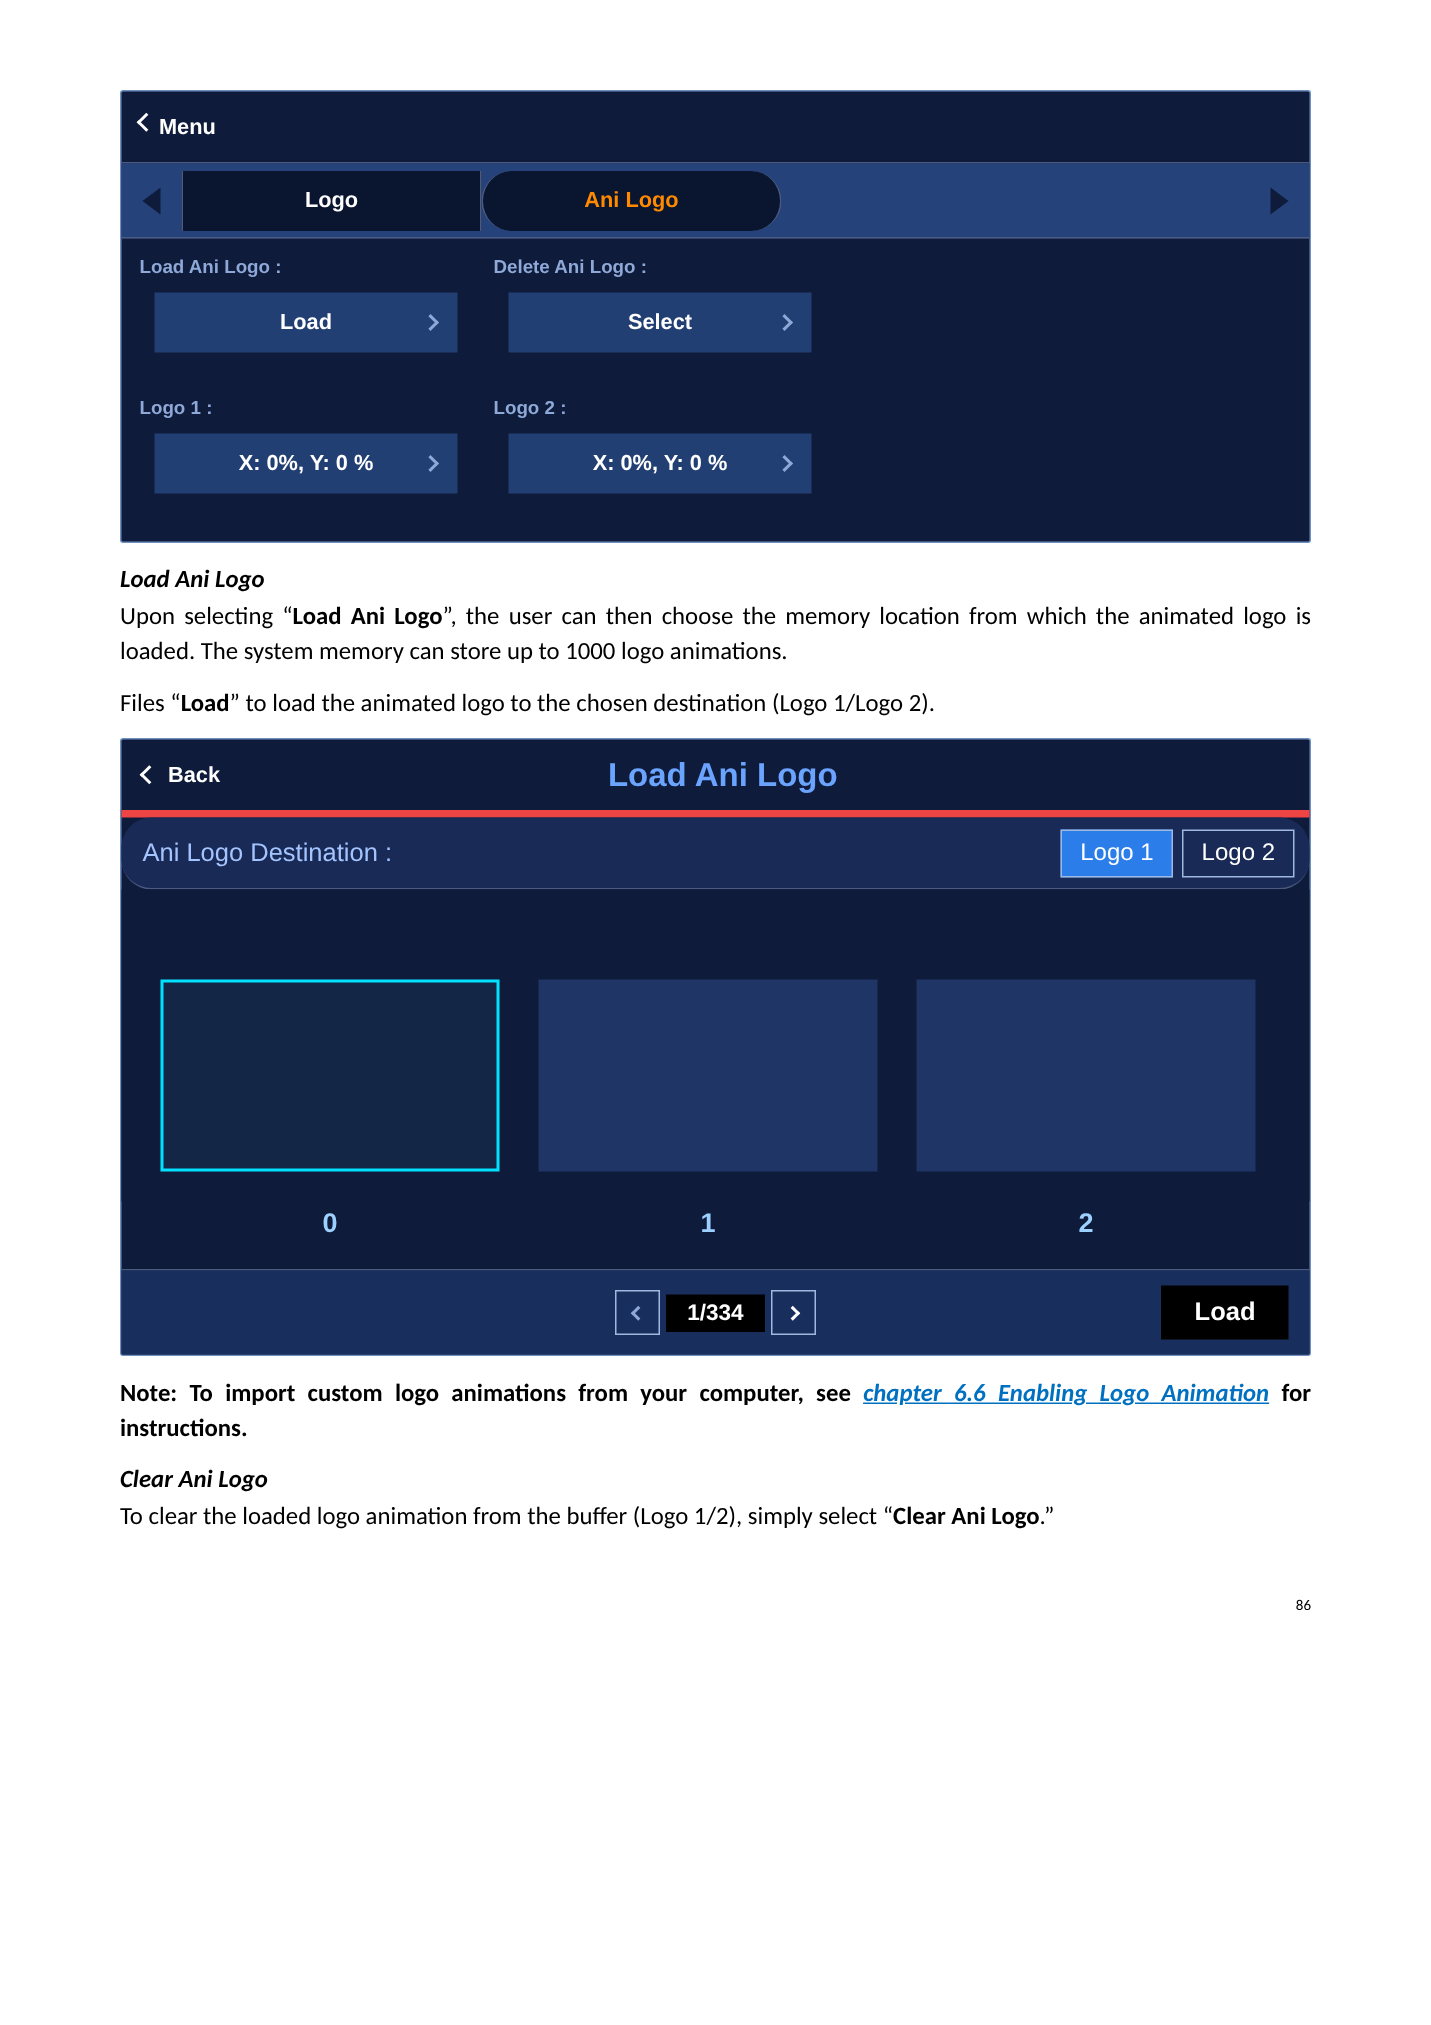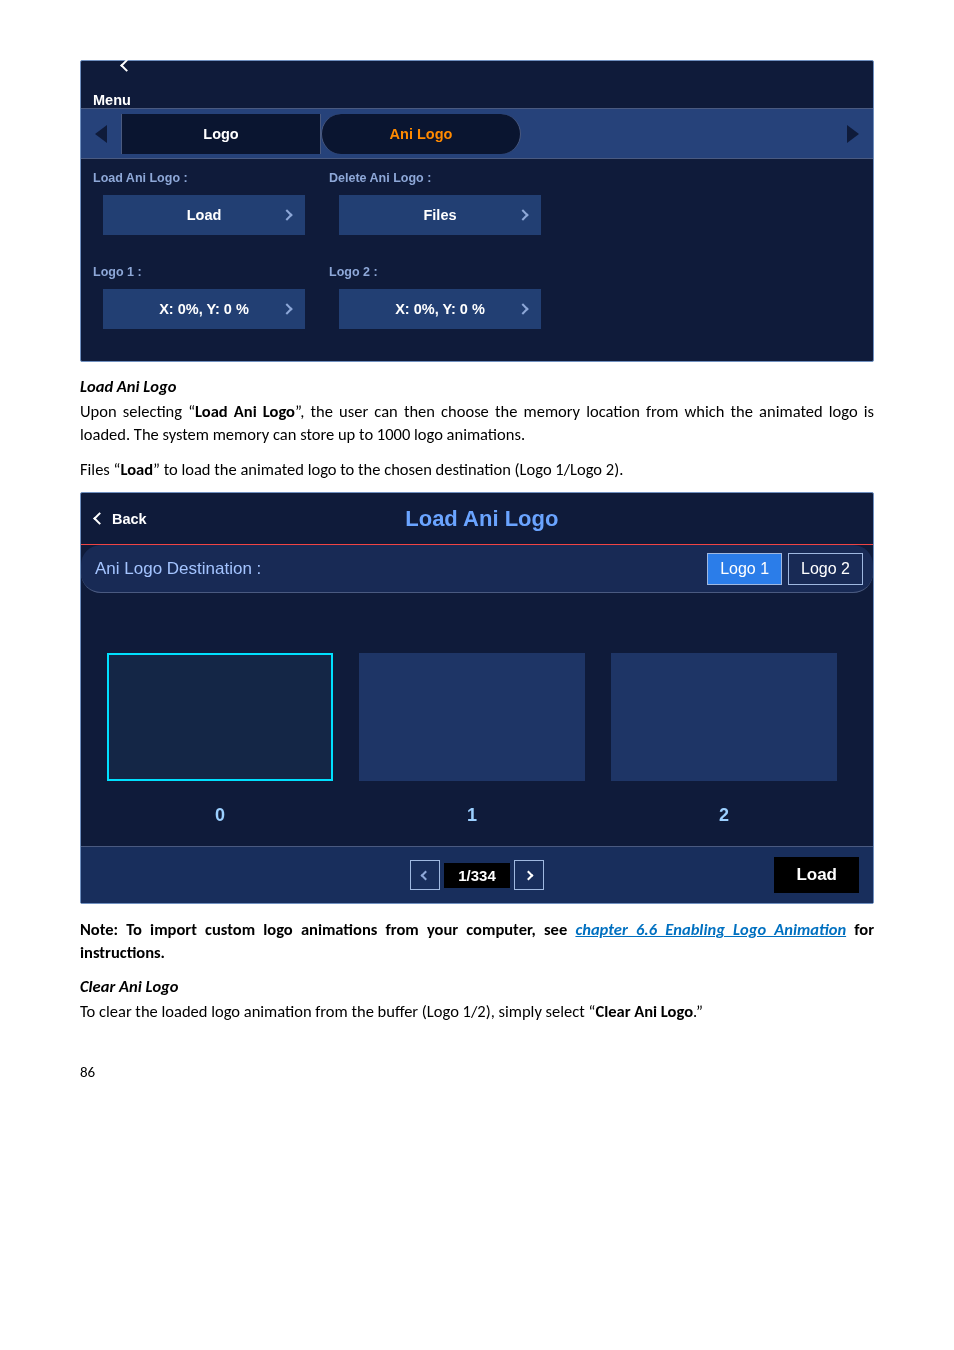--- a/index.html
+++ b/index.html
@@ -22,25 +22,24 @@
     margin-bottom:14px;
   }
   .top-row {
     display:flex;
     align-items:center;
     height:48px;
     border-bottom:1px solid #4a5a80;
   }
   .menu-back {
     display:flex;
-    align-items:flex-end;
-    gap:22px;
+    align-items:flex-start;
+    gap:4px;
     padding:0 12px;
     color:#fff;
-    flex-direction:column;
   }
   .chev { width:9px; height:9px; border-left:2.5px solid #fff; border-bottom:2.5px solid #fff; transform:rotate(45deg); }
   .title-files { flex:1; text-align:center; color:#00aaff; font-size:22px;}
   .tab-row {
     display:flex;
     align-items:center;
     height:50px;
     border-bottom:1px solid #4a5a80;
     background:#26427a;
   }
@@ -78,42 +77,42 @@
     position:relative;
   }
   .pill .arrow { position:absolute; right:14px; width:8px;height:8px; border-right:2.5px solid #8ea8d8; border-top:2.5px solid #8ea8d8; transform:rotate(45deg);}
   .reset-row { padding:14px 18px 18px; }
   .reset-btn { width:150px; height:40px; background:#000; display:flex; align-items:center; justify-content:center; border-radius:3px;}
   .body-heading { font-style:italic; font-weight:bold; margin:10px 0 4px; font-size:16.5px;}
   .para { font-size:16.5px; line-height:1.38; margin-bottom:12px; }
   .para.j { text-align:justify; }
   a.link { color:#0070c0; text-decoration:underline; font-style:italic; font-weight:bold;}
   .ui2-top {
-    display:flex; align-items:center; height:52px; border-bottom:1px solid #ef4444;
+    display:flex; align-items:center; height:52px; border-bottom:5px solid #ef4444;
   }
   .ui2-top .back { display:flex; align-items:center; gap:8px; padding:0 14px;}
   .ui2-title { flex:1; text-align:center; color:#6aa4ff; font-size:22px;}
   .ui2-dest { display:flex; align-items:center; padding:0 10px; height:48px; border-bottom:1px solid #4a5a80; background:#182a55;border-radius:20px;}
   .ui2-dest-label { color:#a4c4ff; font-weight:normal; font-size:17px; padding-left:4px;}
   .ui2-dest-spacer{flex:1;}
   .dest-btn { border:1px solid #9fb8e0; padding:6px 12px; margin-left:6px; font-size:16px; font-weight:normal;}
   .dest-btn.active{ background:#2b7de9;}
   .thumbs-wrap { display:flex; gap:26px; padding:60px 26px 20px; background:#0f1b3a;}
   .thumb { width:226px; height:128px; background:#1e3566; border:2px solid transparent;}
   .thumb.sel { border:2px solid #00e0ff; background:#142646;}
   .thumb-labels { display:flex; gap:26px; padding:4px 26px 20px; border-bottom:1px solid #4a5a80;}
   .tlabel { width:226px; text-align:center; color:#9cd0ff; font-size:18px;}
   .pager-row { display:flex; align-items:center; justify-content:center; height:56px; position:relative; background:#182e5c;}
   .pager-box { display:flex; align-items:center; gap:4px;}
   .page-btn { width:30px; height:30px; border:1px solid #9fb8e0; display:flex; align-items:center; justify-content:center;}
   .page-btn .chev2l{width:7px;height:7px;border-left:2px solid #8ea8d8;border-bottom:2px solid #8ea8d8;transform:rotate(45deg);}
   .page-btn .chev2r{width:7px;height:7px;border-right:2px solid #fff;border-top:2px solid #fff;transform:rotate(45deg);}
   .page-num{background:#000; padding:4px 14px; font-size:15px;}
   .load-btn{position:absolute; right:14px; background:#000; padding:8px 22px; font-size:17px;}
-  .page-number{ text-align:left; margin-top:40px; font-size:15px;}
+  .page-number{ text-align:right; margin-top:40px; font-size:10px;}
 </style>
 </head>
 <body>
 
 <div class="ui-panel">
   <div class="top-row">
     <div class="menu-back">
       <span class="chev"></span>
       <span>Menu</span>
     </div>
@@ -130,21 +129,21 @@
     <div class="cell">
       <div class="cell-label">Load Ani Logo :</div>
       <div class="pill">
         <span>Load</span>
         <span class="arrow"></span>
       </div>
     </div>
     <div class="cell">
       <div class="cell-label">Delete Ani Logo :</div>
       <div class="pill">
-        <span>Files</span>
+        <span>Select</span>
         <span class="arrow"></span>
       </div>
     </div>
   </div>
   <div class="grid-row">
     <div class="cell">
       <div class="cell-label">Logo 1 :</div>
       <div class="pill">
         <span>X: 0%, Y: 0 %</span>
         <span class="arrow"></span>

